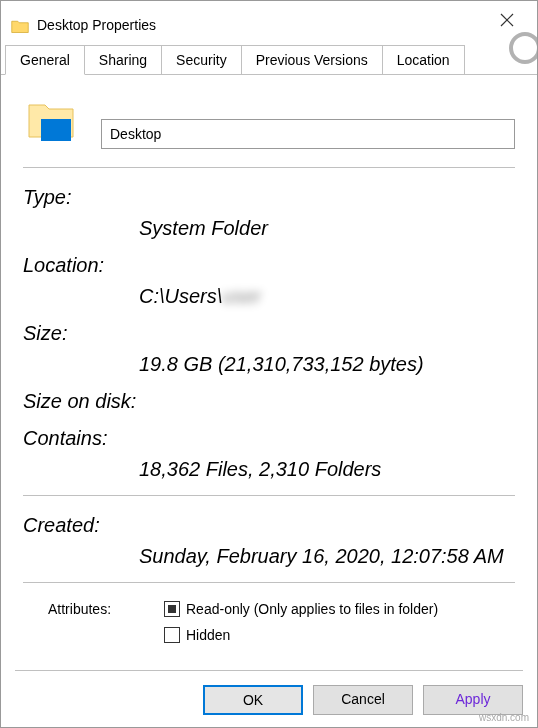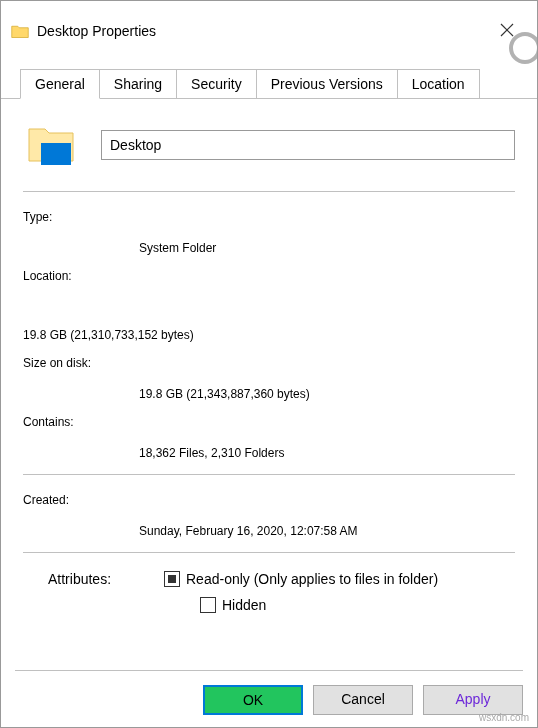--- a/index.html
+++ b/index.html
@@ -1,44 +1,44 @@
 <!DOCTYPE html>
 <html><head>
   <meta charset="utf-8">
   <style>
     * { box-sizing: border-box; margin: 0; padding: 0; }
     body { font-family: "Segoe UI", Tahoma, sans-serif; font-size: 13px; background: #fff; width: 538px; height: 728px; position: relative; border: 1px solid #999; }
-    .titlebar { display: flex; align-items: center; padding: 18px 10px 6px; }
+    .titlebar { display: flex; align-items: flex-end; padding: 8px 10px 6px; }
     .titlebar .folder-icon { width: 18px; height: 14px; margin-right: 8px; position: relative; }
     .title-text { font-size: 14px; }
     .close-x { margin-left: auto; width: 40px; height: 24px; display: flex; align-items: center; justify-content: center; cursor: pointer; }
     .close-x svg { width: 14px; height: 14px; }
-    .tabs { display: flex; margin-top: 20px; padding-left: 19px; }
+    .tabs { display: flex; margin-top: 6px; padding-left: 4px; }
     .tab { padding: 6px 14px; border: 1px solid #c0c0c0; border-bottom: none; background: #fff; font-size: 14px; position: relative; cursor: pointer; margin-right: -1px; }
     .tab.active { border-bottom: 1px solid #fff; z-index: 2; }
     .tab-panel { border-top: 1px solid #c0c0c0; margin-top: -1px; padding: 18px 22px 12px; position: relative; z-index: 1; }
-    .header-row { display: flex; align-items: center; margin-bottom: 18px; }
+    .header-row { display: flex; align-items: flex-end; margin-bottom: 18px; }
     .big-folder { width: 56px; height: 56px; margin-right: 22px; flex-shrink: 0; }
     .name-box { flex: 1; border: 1px solid #999; padding: 6px 8px; font-size: 14px; }
     .separator { height: 1px; background: #c0c0c0; margin: 12px 0 18px; }
-    .prop-row { display: flex; margin-bottom: 14px; font-size: 12px; }
+    .prop-row { display: flex; margin-bottom: 14px; font-size: 20px; font-style: italic; }
     .prop-row .label { width: 116px; flex-shrink: 0; }
     .prop-row .value { flex: 1; margin-top: 31px; }
     .username-blur { filter: blur(4px); opacity: 0.5; }
     .attr-row { display: flex; margin-bottom: 10px; align-items: center; font-size: 14px; margin-left: 25px; }
     .attr-row .label { width: 116px; flex-shrink: 0; }
     .chk-wrap { display: flex; align-items: center; }
     .chk { width: 16px; height: 16px; border: 1px solid #333; margin-right: 6px; display: inline-flex; align-items: center; justify-content: center; cursor: pointer; }
     .chk .mixed { width: 8px; height: 8px; background: #333; }
-    .adv-row { display: flex; align-items: flex-end; margin-top: 8px; gap: 36px; }
+    .adv-row { display: flex; align-items: flex-end; margin-top: 8px; }
     .adv-btn-wrap { margin-left: auto; border: 3px solid #7ac142; padding: 3px; }
     .btn { border: 1px solid #aaa; background: #e1e1e1; padding: 5px 0; font-size: 14px; cursor: pointer; text-align: center; min-width: 120px; }
     .dialog-buttons { position: absolute; bottom: 12px; right: 14px; display: flex; gap: 10px; border-top: 1px solid #c0c0c0; padding-top: 14px; width: calc(100% - 28px); justify-content: flex-end; left: 14px; }
     .dialog-buttons .btn { min-width: 100px; }
-    .btn.default { border: 2px solid #0078d7; background: #22c55e; }
+    .btn.default { border: 2px solid #0078d7; background: #e5e5e5; }
     .btn.disabled { color: #6d28d9; }
     .watermark { position: absolute; top: 22px; right: 0; opacity: 0.45; font-family: Georgia, serif; font-size: 36px; font-style: italic; font-weight: 600; letter-spacing: 1px; pointer-events: none; }
     .watermark .ring { display: inline-block; width: 32px; height: 32px; border: 4px solid #555; border-radius: 50%; vertical-align: middle; margin-right: -4px; }
     .watermark2 { position: absolute; bottom: 4px; right: 8px; font-size: 10px; color: #aaa; pointer-events: none; }
   </style>
 </head>
 <body>
 
 <div class="titlebar">
   <span class="folder-icon">
@@ -78,27 +78,30 @@
   </div>
 
   <div class="separator"></div>
 
   <div class="prop-row">
     <div class="label">Type:</div>
     <div class="value">System Folder</div>
   </div>
   <div class="prop-row">
     <div class="label">Location:</div>
+    <div class="value">
+      <span>C:\Users\</span><span class="username-blur">user</span>
+    </div>
   </div>
   <div class="prop-row">
+    <div class="label">Size:</div>
     <div class="value">19.8 GB (21,310,733,152 bytes)</div>
   </div>
   <div class="prop-row">
     <div class="label">Size on disk:</div>
-    <div class="value">19.8 GB (21,343,887,360 bytes)</div>
   </div>
   <div class="prop-row">
     <div class="label">Contains:</div>
     <div class="value">18,362 Files, 2,310 Folders</div>
   </div>
 
   <div class="separator"></div>
 
   <div class="prop-row">
     <div class="label">Created:</div>

